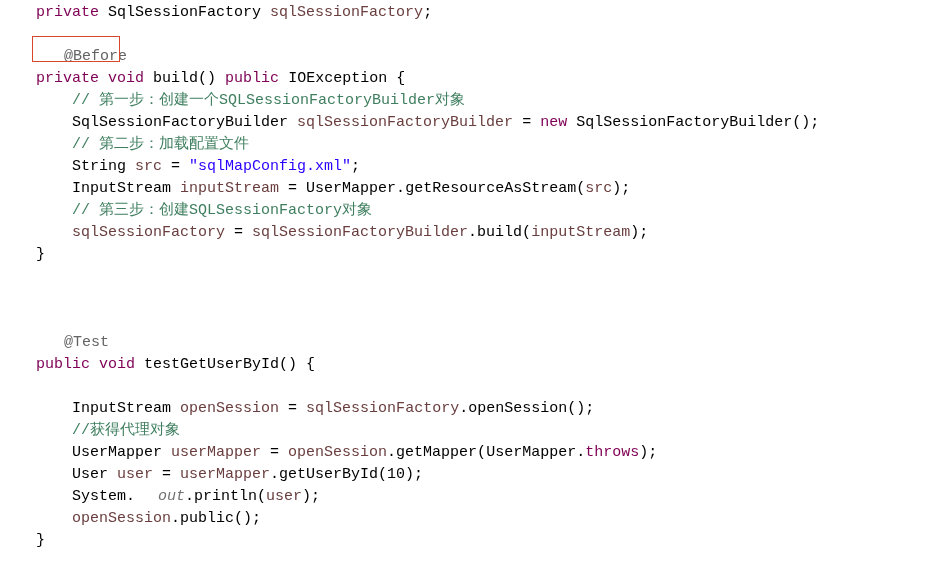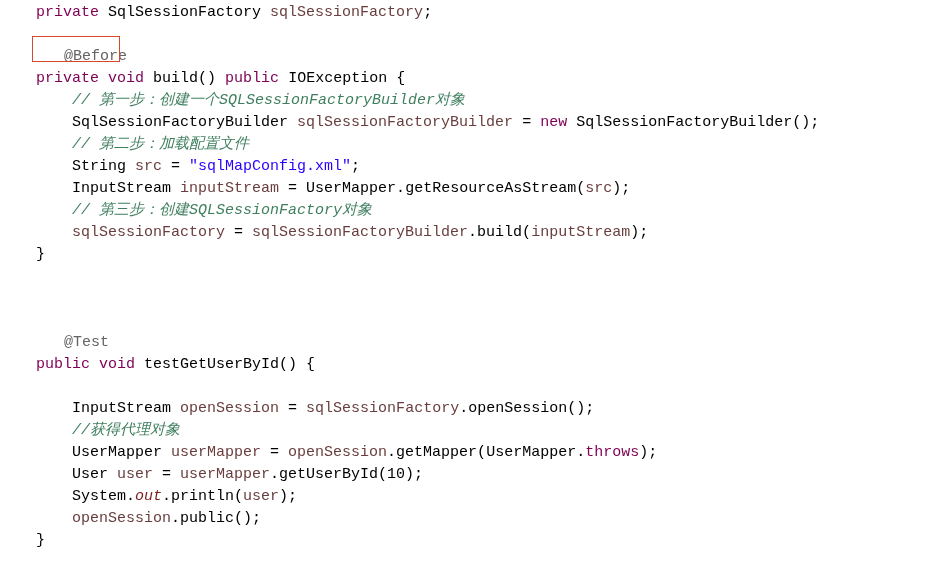--- a/index.html
+++ b/index.html
@@ -13,22 +13,22 @@
   }
   .code-block {
     white-space: pre;
     padding: 2px 0 0 0;
   }
   .kw { color: #7f0055; font-weight: normal; }
   .type { color: #000; }
   .var { color: #6a3e3e; }
   .ann { color: #646464; padding-left: 28px; }
   .str { color: #2a00ff; }
-  .com { color: #3f7f5f; font-style: italic; }
-  .static-it { color: #7f1d1d; font-style: italic; }
+  .com { color: #3f7f5f; }
+  .static-it { color: #737373; font-style: italic; margin-left: 23px; }
   .method-it { }
   .highlight-box {
     position: absolute;
     border: 1px solid #d9472b;
     pointer-events: none;
   }
   .wrap {
     position: relative;
   }
 </style>

